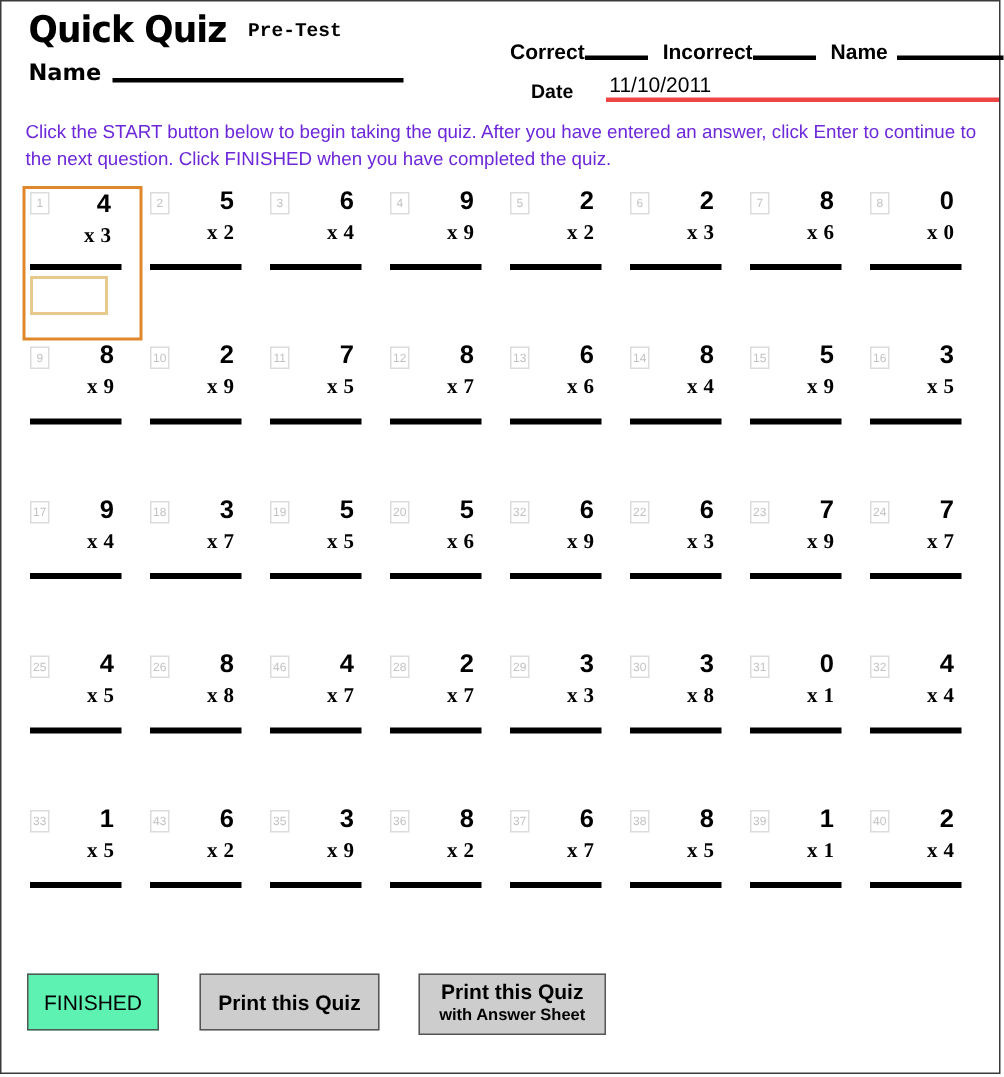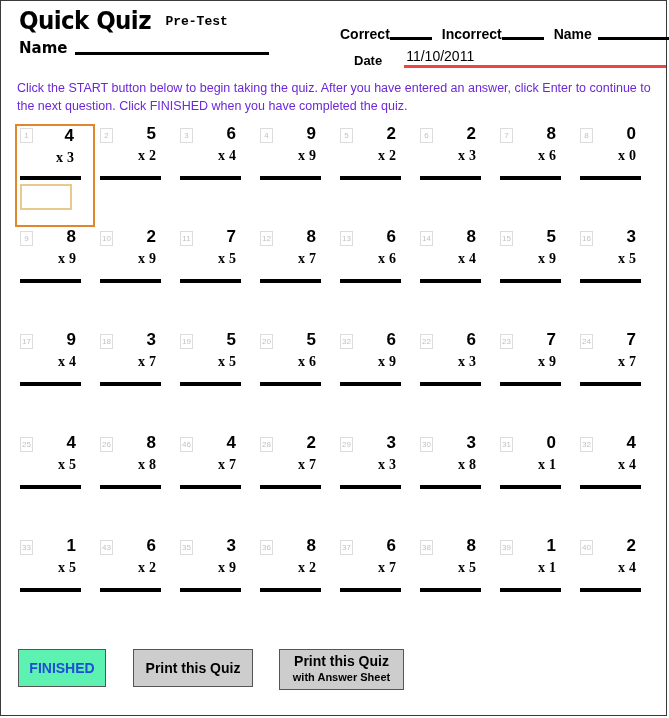--- a/index.html
+++ b/index.html
@@ -231,22 +231,22 @@
     text-align: center;
     font-family: "Liberation Sans", sans-serif;
     cursor: default;
   }
   .btn-finished {
     width: 88px;
     height: 38px;
     background: #5ef2b2;
     line-height: 36px;
     font-size: 14px;
-    font-weight: bold;
-    color: #1d4ed8;
+    font-weight: normal;
+    color: #000000;
   }
   .btn-print {
     width: 120px;
     height: 38px;
     margin-left: 27px;
     background: #cdcdcd;
     line-height: 36px;
     font-size: 14px;
     font-weight: bold;
   }

